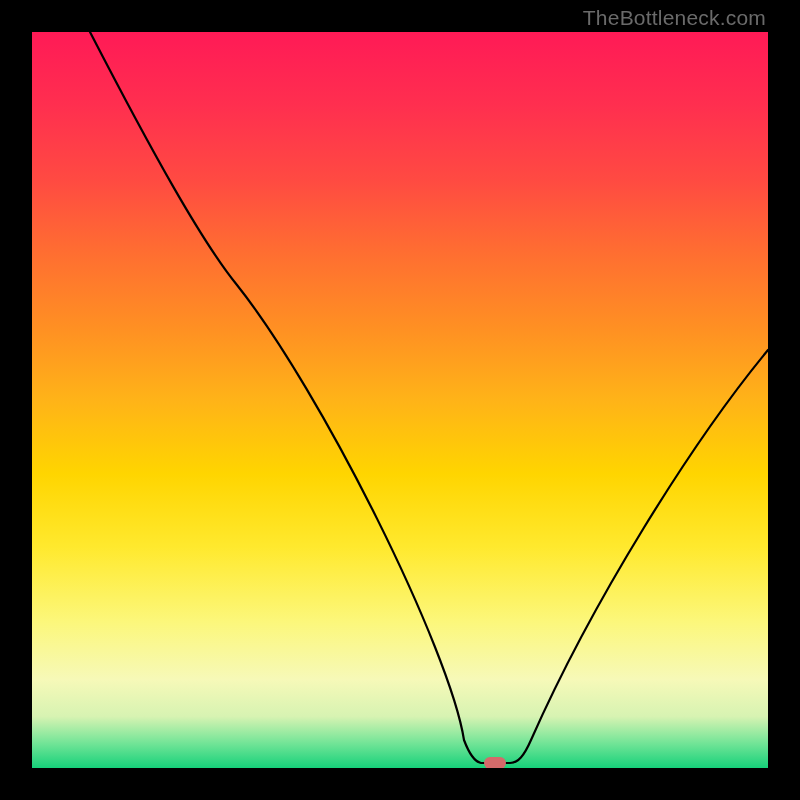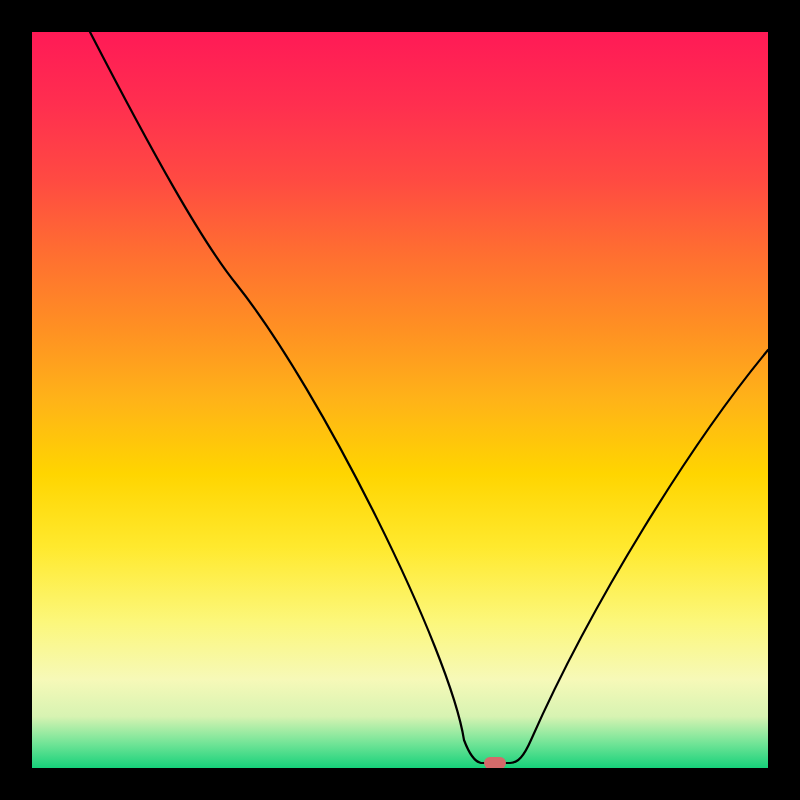--- a/index.html
+++ b/index.html
@@ -49,20 +49,21 @@
     letter-spacing: 0.2px;
     font-weight: 500;
     user-select: none;
   }
 </style>
 </head>
 <body>
 
 <div class="frame">
 
+  <div class="watermark">TheBottleneck.com</div>
 
   <div class="plot-area">
     <svg class="gradient-bg" viewBox="0 0 736 736" preserveAspectRatio="none">
       <defs>
         <linearGradient id="bg-grad" x1="0" y1="0" x2="0" y2="1">
             <stop offset="0%" stop-color="#ff1a56"></stop>
             <stop offset="10%" stop-color="#ff2f4f"></stop>
             <stop offset="20%" stop-color="#ff4a42"></stop>
             <stop offset="30%" stop-color="#ff6e31"></stop>
             <stop offset="40%" stop-color="#ff8f23"></stop>

